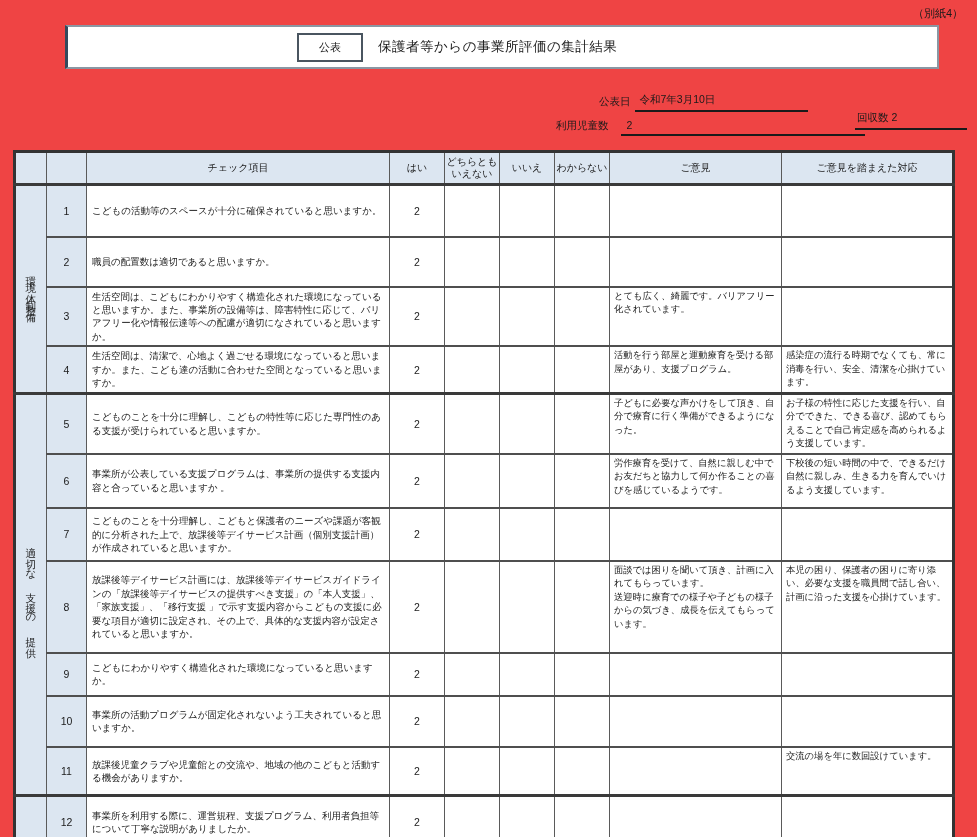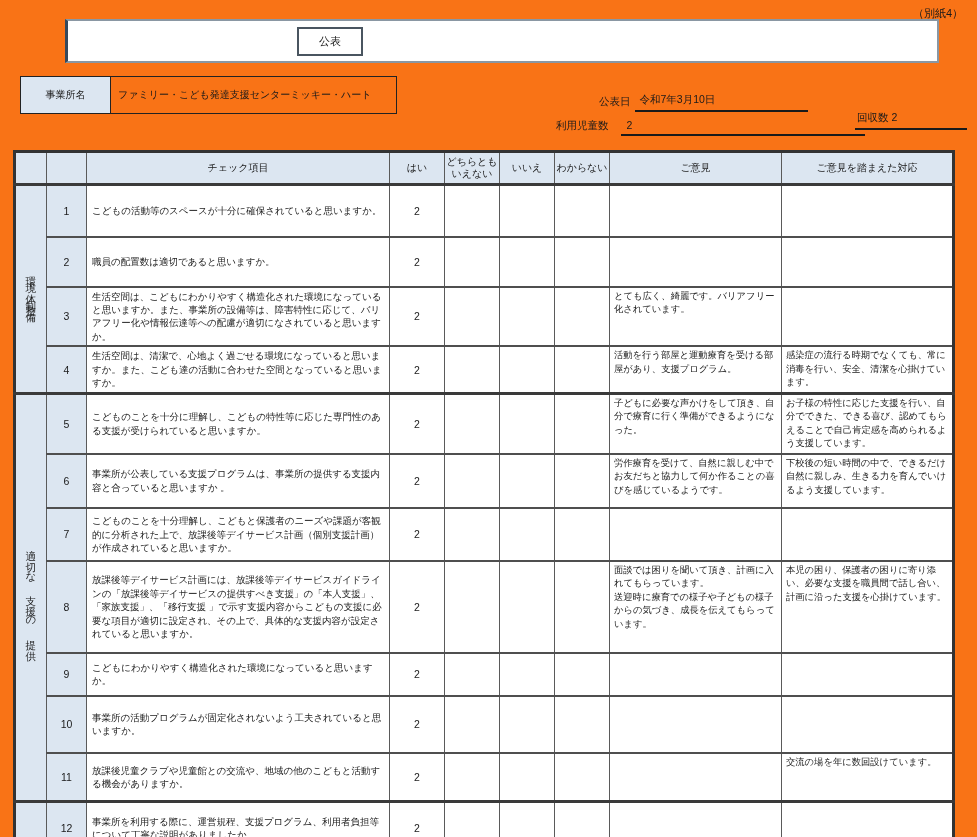--- a/index.html
+++ b/index.html
@@ -1,28 +1,28 @@
 <!DOCTYPE html>
 <html><head>
 <meta charset="utf-8">
 <style>
   html,body{margin:0;padding:0;}
   body{
     width:977px;height:837px;background:#ffffff;
     font-family:"Liberation Sans","DejaVu Sans",sans-serif;
     color:#1a1a1a;overflow:hidden;position:relative;
   }
-  .page{position:relative;width:977px;height:837px;overflow:hidden;background:#f97316;}
+  .page{position:relative;width:977px;height:837px;overflow:hidden;background:#ef4444;}
 
   
   .attachment{position:absolute;top:6px;right:14px;font-size:11px;}
 
   
   .title-box{
-    position:absolute;left:65px;top:19px;width:869px;height:40px;
+    position:absolute;left:65px;top:25px;width:869px;height:40px;
     border:2px solid #8a97a3;border-left:3px solid #35495c;
     display:flex;align-items:center;background:#fff;
   }
   .pub-box{
     margin-left:229px;width:62px;height:25px;
     border:2px solid #4a5560;display:flex;align-items:center;justify-content:center;
     font-size:11px;flex:0 0 auto;
   }
   .title-text{margin-left:15px;font-size:13.5px;letter-spacing:.5px;}
 
@@ -93,26 +93,23 @@
 </style>
 </head>
 <body>
 
 <div class="page">
 
   <div class="attachment">（別紙4）</div>
 
   <div class="title-box">
     <div class="pub-box">公表</div>
-  </div>
-
-  <div class="office">
-    <div class="office-label">事業所名</div>
-    <div class="office-value">ファミリー・こども発達支援センターミッキー・ハート</div>
-  </div>
+    <div class="title-text">保護者等からの事業所評価の集計結果</div>
+  </div>
+
 
   <div class="pubdate">
     <span class="lbl">公表日</span>
     <span class="val">令和7年3月10日</span>
   </div>
 
   <div class="users">
     <span class="lbl">利用児童数</span>
     <span class="val">2</span>
   </div>
@@ -238,21 +235,21 @@
         <tr style="height: 43px;">
           <td class="num-cell">9</td>
           <td class="item-cell">こどもにわかりやすく構造化された環境になっていると思いますか。</td>
           <td class="ans-cell">2</td>
           <td class="ans-cell"></td>
           <td class="ans-cell"></td>
           <td class="ans-cell"></td>
           <td class="opinion-cell"></td>
           <td class="response-cell"></td>
         </tr>
-        <tr style="height: 57px;">
+        <tr style="height: 51px;">
           <td class="num-cell">10</td>
           <td class="item-cell">事業所の活動プログラムが固定化されないよう工夫されていると思いますか。</td>
           <td class="ans-cell">2</td>
           <td class="ans-cell"></td>
           <td class="ans-cell"></td>
           <td class="ans-cell"></td>
           <td class="opinion-cell"></td>
           <td class="response-cell"></td>
         </tr>
         <tr style="height: 49px;">

